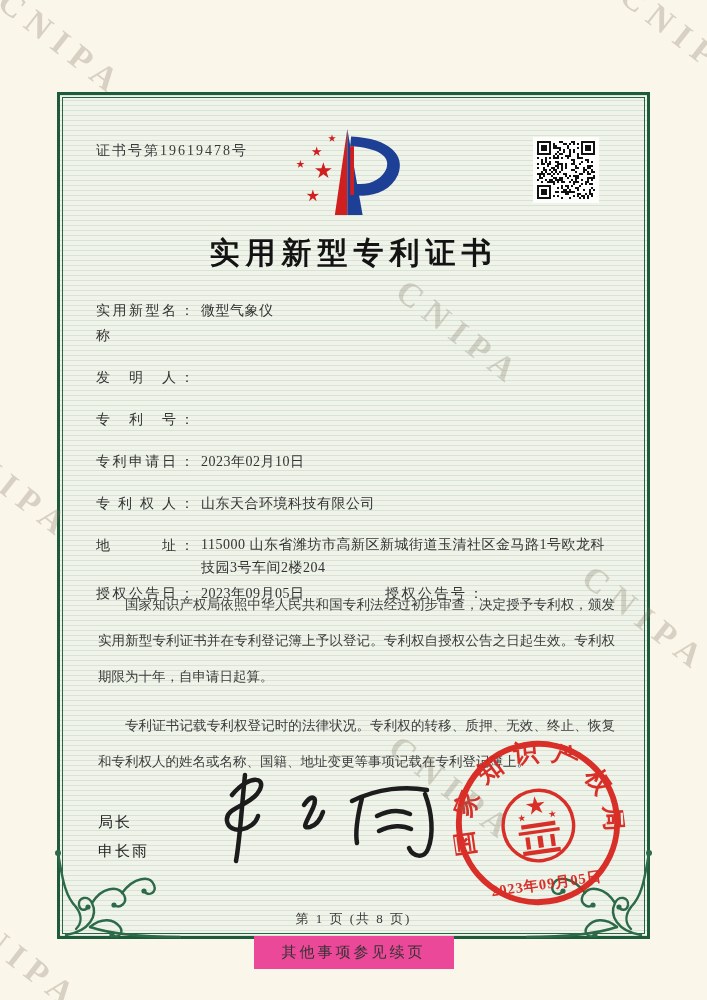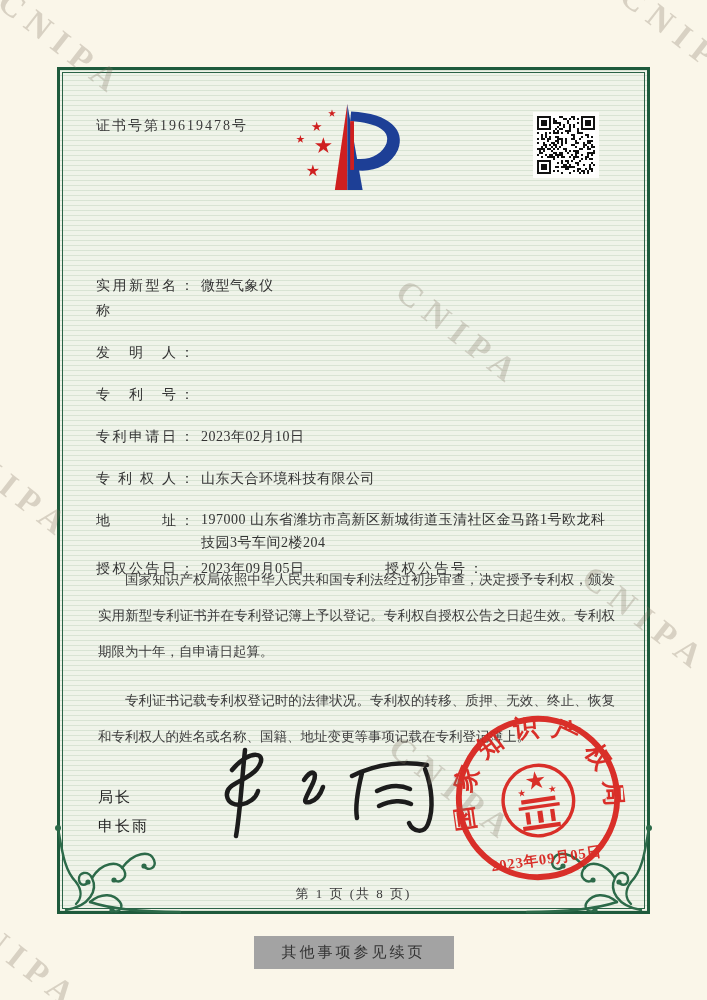--- a/index.html
+++ b/index.html
@@ -17,21 +17,21 @@
   }
   .wm1{ left:14px;  top:-18px; transform:rotate(38deg); }
   .wm2{ left:636px; top:-24px; transform:rotate(38deg); }
   .wm3{ left:412px; top:272px; transform:rotate(38deg); }
   .wm4{ left:-38px; top:425px; transform:rotate(38deg); }
   .wm5{ left:598px; top:558px; transform:rotate(38deg); }
   .wm6{ left:405px; top:728px; transform:rotate(38deg); }
   .wm7{ left:-30px; top:896px; transform:rotate(38deg); }
 
   .frame {
-    position:absolute; left:57px; top:67px; width:593px; height:847px;
+    position:absolute; left:57px; top:92px; width:593px; height:847px;
     border:3px solid #1e5a3c;
     background:
       repeating-linear-gradient(0deg, rgba(124,164,124,0.20) 0 1px, rgba(0,0,0,0) 1px 5px),
       #eff3e9;
     z-index:1;
   }
   .frame-inner {
     position:absolute; inset:2px; border:1px solid #2a6246; pointer-events:none;
   }
   .cert-no { position:absolute; left:36px; top:47px; font-size:14px; letter-spacing:2px; color:#3a3a3a; }
@@ -58,21 +58,21 @@
     font-size:15px; color:#222; line-height:29px; letter-spacing:2px;
   }
   .signature { position:absolute; left:120px; top:668px; z-index:2; }
   .seal { position:absolute; left:392px; top:642px; transform:rotate(-8deg); z-index:6; opacity:0.95; }
   .page-no { position:absolute; bottom:8px; width:100%; text-align:center; font-size:13px; letter-spacing:2px; color:#3a3a3a; }
   .corner { position:absolute; z-index:3; pointer-events:none; }
   .corner-bl { left:-8px; bottom:-9px; }
   .corner-br { right:-8px; bottom:-9px; transform:scaleX(-1); }
   .continuation {
     position:absolute; top:936px; left:50%; transform:translateX(-50%);
-    background:#a3a3a3; padding:7px 28px; font-size:15px; letter-spacing:3px;
+    background:#ec4899; padding:7px 28px; font-size:15px; letter-spacing:3px;
     color:#333; z-index:2; white-space:nowrap;
   }
 </style>
 </head>
 <body>
 
 <div class="page">
 
   <div class="wm wm1">CNIPA</div>
   <div class="wm wm2">CNIPA</div>
@@ -392,20 +392,21 @@
               <rect x="12" y="28" width="1" height="1"></rect>
               <rect x="16" y="28" width="1" height="1"></rect>
               <rect x="21" y="28" width="1" height="1"></rect>
               <rect x="23" y="28" width="1" height="1"></rect>
               <rect x="25" y="28" width="1" height="1"></rect>
             </g>
         </g>
       </svg>
     </div>
 
+    <div class="title">实用新型专利证书</div>
 
     <div class="fields">
       <div class="row">
         <span class="lbl">实用新型名称</span>
           <span class="colon">：</span>
           <span class="val">微型气象仪</span>
       </div>
       <div class="row">
         <span class="lbl">发明人</span>
           <span class="colon">：</span>
@@ -420,21 +421,21 @@
           <span class="val">2023年02月10日</span>
       </div>
       <div class="row">
         <span class="lbl">专利权人</span>
           <span class="colon">：</span>
           <span class="val">山东天合环境科技有限公司</span>
       </div>
       <div class="row row-addr">
         <span class="lbl">地址</span>
           <span class="colon">：</span>
-          <span class="val">197000 山东省潍坊市高新区新城街道玉清社区金马路1号欧龙科技园3号车间2楼204</span>
+          <span class="val">115000 山东省潍坊市高新区新城街道玉清社区金马路1号欧龙科技园3号车间2楼204</span>
       </div>
       <div class="row">
         <span class="lbl">授权公告日</span>
           <span class="colon">：</span>
           <span class="val gdate">2023年09月05日</span>
         <span class="lbl">授权公告号</span>
           <span class="colon">：</span>
       </div>
     </div>
 

